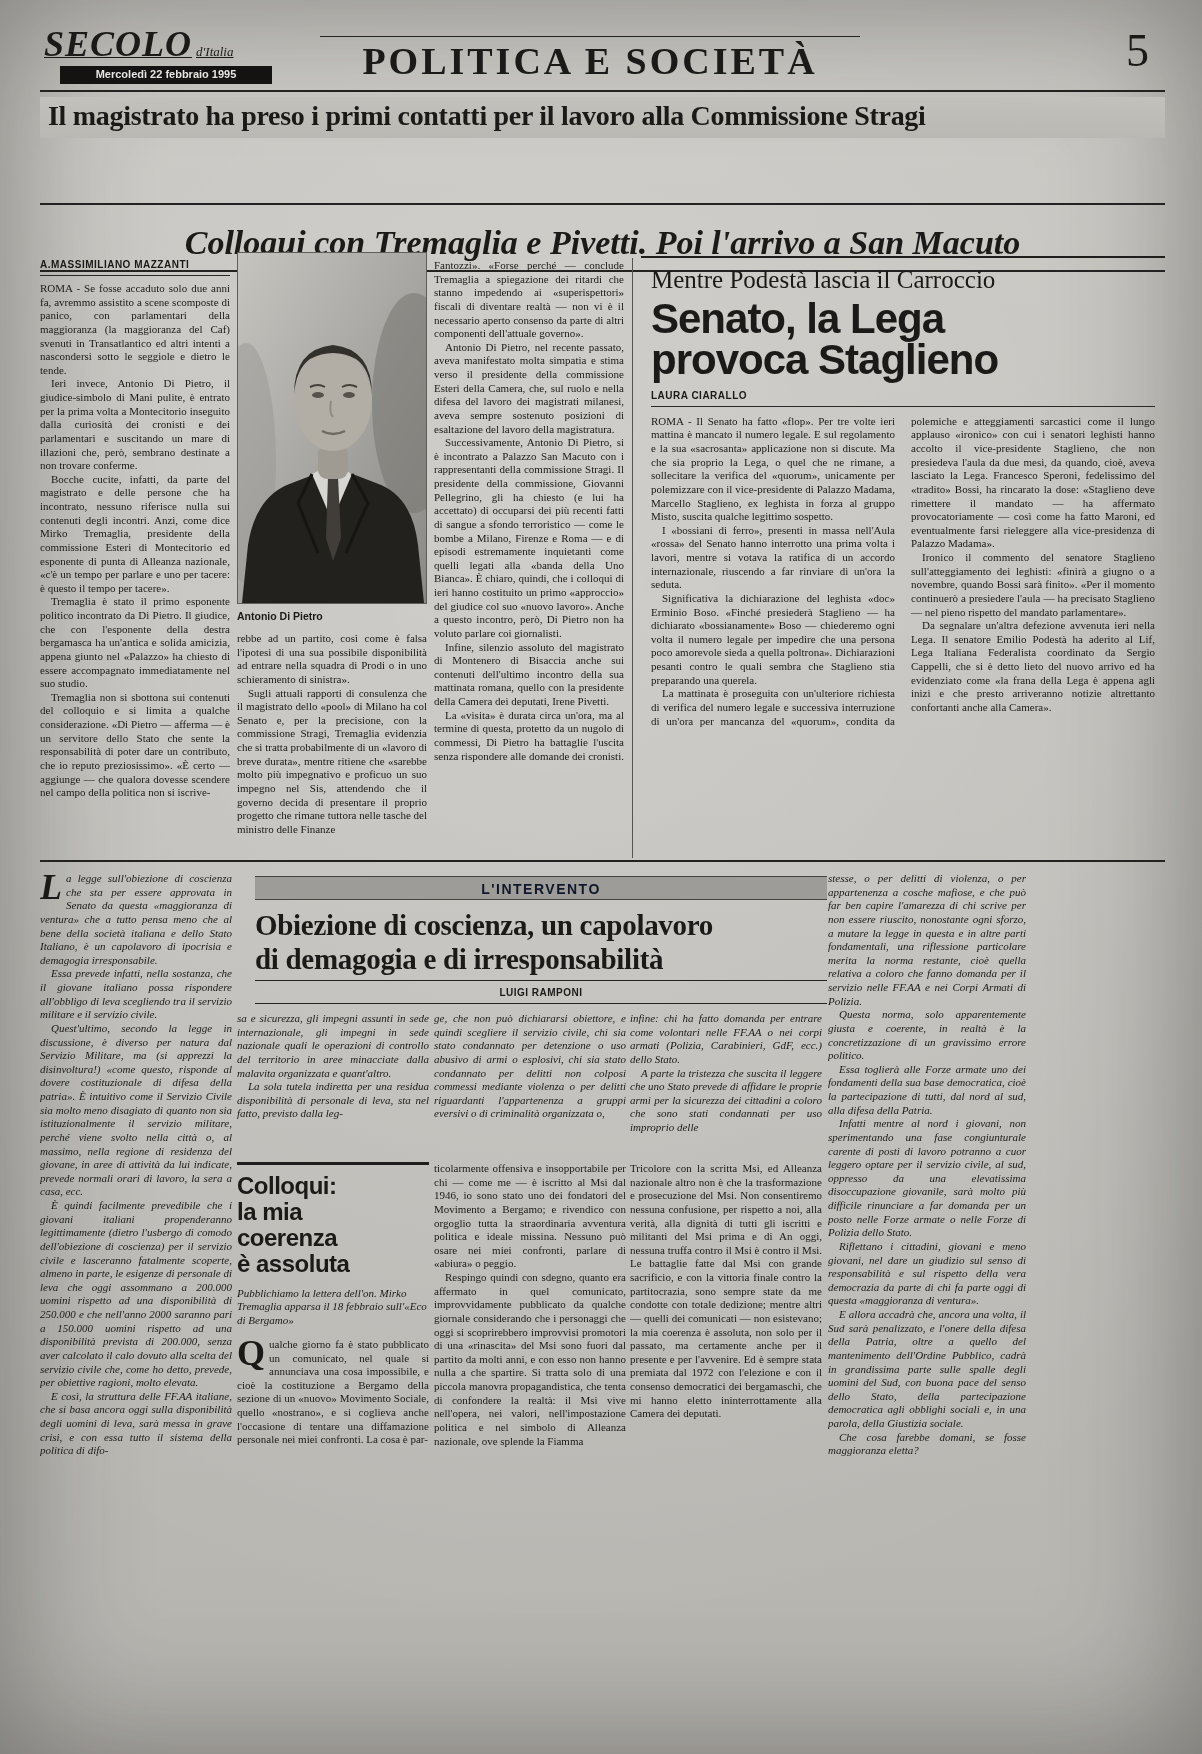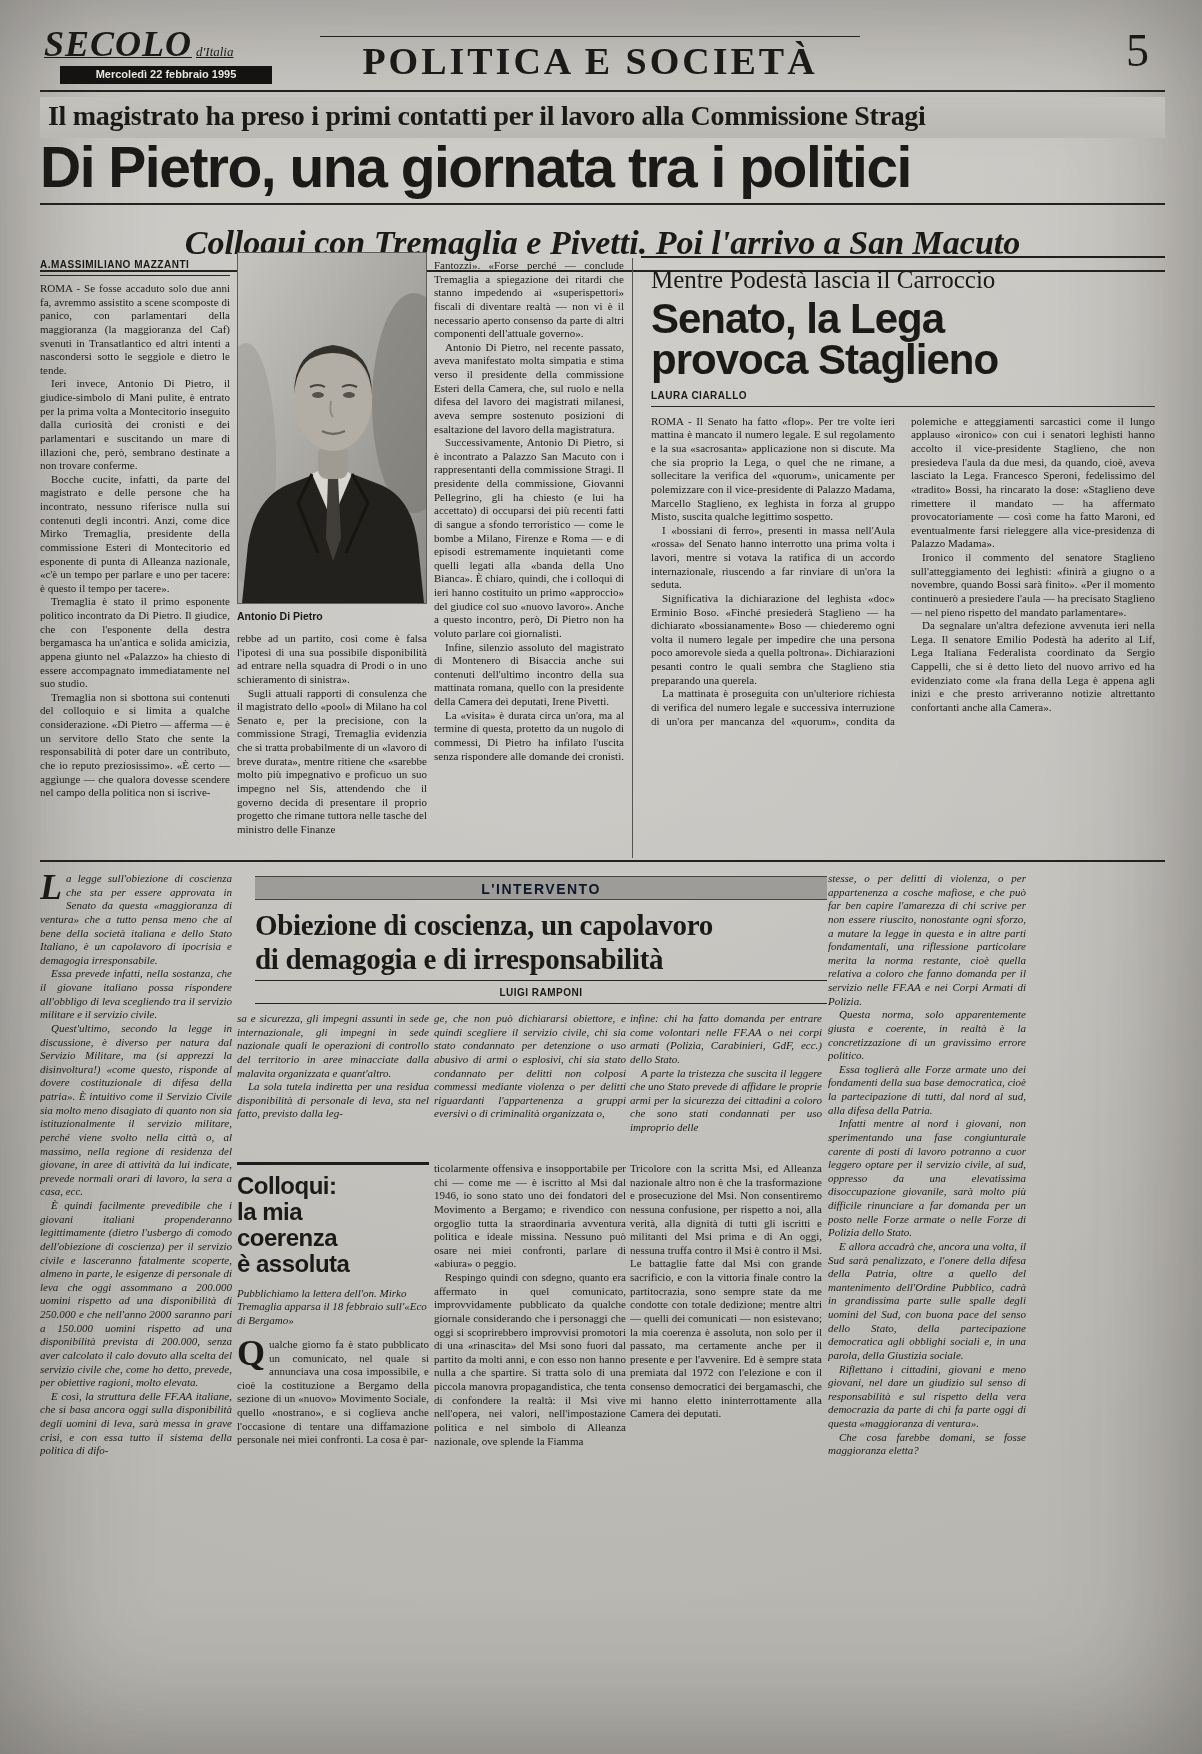--- a/index.html
+++ b/index.html
@@ -72,21 +72,20 @@
     </div>
     <div class="masthead-bar">Mercoledì 22 febbraio 1995</div>
   </div>
 
   <div class="abs rule" style="left:320px; top:36px; width:540px; height:1px;"></div>
   <div class="abs section-title" style="left:280px; top:42px; width:620px;">POLITICA E SOCIETÀ</div>
   <div class="abs page-number" style="left:1126px; top:28px;">5</div>
   <div class="abs rule" style="left:40px; top:90px; width:1125px; height:2px;"></div>
 
   <div class="abs kicker" style="left:40px; top:97px; width:1125px;">Il magistrato ha preso i primi contatti per il lavoro alla Commissione Stragi</div>
-  <div class="abs headline-main" style="left:40px; top:139px; width:1125px;">Di Pietro, una giornata tra i politici</div>
   <div class="abs subhead" style="left:40px; top:203px; width:1125px;">Colloqui con Tremaglia e Pivetti. Poi l'arrivo a San Macuto</div>
 
   <div class="abs byline" style="left:40px; top:259px; width:190px;">A.MASSIMILIANO MAZZANTI</div>
   <div class="abs bodytext" style="left:40px; top:282px; width:190px; height:576px;">
       <p>ROMA - Se fosse accaduto solo due anni fa, avremmo assistito a scene scomposte di panico, con parlamentari della maggioranza (la maggioranza del Caf) svenuti in Transatlantico ed altri intenti a nascondersi sotto le seggiole e dietro le tende.</p>
       <p>Ieri invece, Antonio Di Pietro, il giudice-simbolo di Mani pulite, è entrato per la prima volta a Montecitorio inseguito dalla curiosità dei cronisti e dei parlamentari e suscitando un mare di illazioni che, però, sembrano destinate a non trovare conferme.</p>
       <p>Bocche cucite, infatti, da parte del magistrato e delle persone che ha incontrato, nessuno riferisce nulla sui contenuti degli incontri. Anzi, come dice Mirko Tremaglia, presidente della commissione Esteri di Montecitorio ed esponente di punta di Alleanza nazionale, «c'è un tempo per parlare e uno per tacere: è questo il tempo per tacere».</p>
       <p>Tremaglia è stato il primo esponente politico incontrato da Di Pietro. Il giudice, che con l'esponente della destra bergamasca ha un'antica e solida amicizia, appena giunto nel «Palazzo» ha chiesto di essere accompagnato immediatamente nel suo studio.</p>
       <p>Tremaglia non si sbottona sui contenuti del colloquio e si limita a qualche considerazione. «Di Pietro — afferma — è un servitore dello Stato che sente la responsabilità di poter dare un contributo, che io reputo preziosissimo». «È certo — aggiunge — che qualora dovesse scendere nel campo della politica non si iscrive-</p>
     </div>
@@ -122,21 +121,21 @@
   <div class="abs bodytext" style="left:237px; top:632px; width:190px; height:226px;">
       <p>rebbe ad un partito, così come è falsa l'ipotesi di una sua possibile disponibilità ad entrare nella squadra di Prodi o in uno schieramento di sinistra».</p>
       <p>Sugli attuali rapporti di consulenza che il magistrato dello «pool» di Milano ha col Senato e, per la precisione, con la commissione Stragi, Tremaglia evidenzia che si tratta probabilmente di un «lavoro di breve durata», mentre ritiene che «sarebbe molto più impegnativo e proficuo un suo impegno nel Sis, attendendo che il governo decida di presentare il proprio progetto che rimane tuttora nelle tasche del ministro delle Finanze</p>
     </div>
 
   <div class="abs bodytext" style="left:434px; top:259px; width:190px; height:599px;">
       <p>Fantozzi». «Forse perché — conclude Tremaglia a spiegazione dei ritardi che stanno impedendo ai «superispettori» fiscali di diventare realtà — non vi è il necessario aperto consenso da parte di altri componenti dell'attuale governo».</p>
       <p>Antonio Di Pietro, nel recente passato, aveva manifestato molta simpatia e stima verso il presidente della commissione Esteri della Camera, che, sul ruolo e nella difesa del lavoro dei magistrati milanesi, aveva sempre sostenuto posizioni di esaltazione del lavoro della magistratura.</p>
       <p>Successivamente, Antonio Di Pietro, si è incontrato a Palazzo San Macuto con i rappresentanti della commissione Stragi. Il presidente della commissione, Giovanni Pellegrino, gli ha chiesto (e lui ha accettato) di occuparsi dei più recenti fatti di sangue a sfondo terroristico — come le bombe a Milano, Firenze e Roma — e di episodi estremamente inquietanti come quelli legati alla «banda della Uno Bianca». È chiaro, quindi, che i colloqui di ieri hanno costituito un primo «approccio» del giudice col suo «nuovo lavoro». Anche a questo incontro, però, Di Pietro non ha voluto parlare coi giornalisti.</p>
       <p>Infine, silenzio assoluto del magistrato di Montenero di Bisaccia anche sui contenuti dell'ultimo incontro della sua mattinata romana, quello con la presidente della Camera dei deputati, Irene Pivetti.</p>
-      <p>La «visita» è durata circa un'ora, ma al termine di questa, protetto da un nugolo di commessi, Di Pietro ha infilato l'uscita senza rispondere alle domande dei cronisti.</p>
+      <p>La «visita» è durata circa un'ora, ma al termine di questa, protetto da un nugolo di commessi, Di Pietro ha battaglie l'uscita senza rispondere alle domande dei cronisti.</p>
     </div>
 
   <div class="abs vrule" style="left:632px; top:258px; height:600px;"></div>
 
   <div class="abs senato-box" style="left:641px; top:256px; width:524px; height:602px;">
     <div class="senato-kicker">Mentre Podestà lascia il Carroccio</div>
     <div class="senato-headline">Senato, la Lega
 provoca Staglieno</div>
     <div class="byline" style="margin-top:10px;">LAURA CIARALLO</div>
     <div class="bodytext senato-body">
@@ -196,18 +195,18 @@
     </div>
   <div class="abs bodytext" style="left:630px; top:1162px; width:192px; height:576px;">
       <p>Tricolore con la scritta Msi, ed Alleanza nazionale altro non è che la trasformazione e prosecuzione del Msi. Non consentiremo nessuna confusione, per rispetto a noi, alla verità, alla dignità di tutti gli iscritti e militanti del Msi prima e di An oggi, nessuna truffa contro il Msi è contro il Msi. Le battaglie fatte dal Msi con grande sacrificio, e con la vittoria finale contro la partitocrazia, sono sempre state da me condotte con totale dedizione; mentre altri — quelli dei comunicati — non esistevano; la mia coerenza è assoluta, non solo per il passato, ma certamente anche per il presente e per l'avvenire. Ed è sempre stata premiata dal 1972 con l'elezione e con il consenso democratici dei bergamaschi, che mi hanno eletto ininterrottamente alla Camera dei deputati.</p>
     </div>
 
   <div class="abs bodytext italic" style="left:828px; top:872px; width:198px; height:866px;">
       <p>stesse, o per delitti di violenza, o per appartenenza a cosche mafiose, e che può far ben capire l'amarezza di chi scrive per non essere riuscito, nonostante ogni sforzo, a mutare la legge in questa e in altre parti fondamentali, una riflessione particolare merita la norma restante, cioè quella relativa a coloro che fanno domanda per il servizio nelle FF.AA e nei Corpi Armati di Polizia.</p>
       <p>Questa norma, solo apparentemente giusta e coerente, in realtà è la concretizzazione di un gravissimo errore politico.</p>
       <p>Essa toglierà alle Forze armate uno dei fondamenti della sua base democratica, cioè la partecipazione di tutti, dal nord al sud, alla difesa della Patria.</p>
       <p>Infatti mentre al nord i giovani, non sperimentando una fase congiunturale carente di posti di lavoro potranno a cuor leggero optare per il servizio civile, al sud, oppresso da una elevatissima disoccupazione giovanile, sarà molto più difficile rinunciare a far domanda per un posto nelle Forze armate o nelle Forze di Polizia dello Stato.</p>
+      <p>Riflettano i cittadini, giovani e meno giovani, nel dare un giudizio sul senso di responsabilità e sul rispetto della vera democrazia da parte di chi fa parte oggi di questa «maggioranza di ventura».</p>
       <p>E allora accadrà che, ancora una volta, il Sud sarà penalizzato, e l'onere della difesa della Patria, oltre a quello del mantenimento dell'Ordine Pubblico, cadrà in grandissima parte sulle spalle degli uomini del Sud, con buona pace del senso dello Stato, della partecipazione democratica agli obblighi sociali e, in una parola, della Giustizia sociale.</p>
-      <p>Riflettano i cittadini, giovani e meno giovani, nel dare un giudizio sul senso di responsabilità e sul rispetto della vera democrazia da parte di chi fa parte oggi di questa «maggioranza di ventura».</p>
       <p>Che cosa farebbe domani, se fosse maggioranza eletta?</p>
     </div>
 
 </div>
 
 </body></html>

